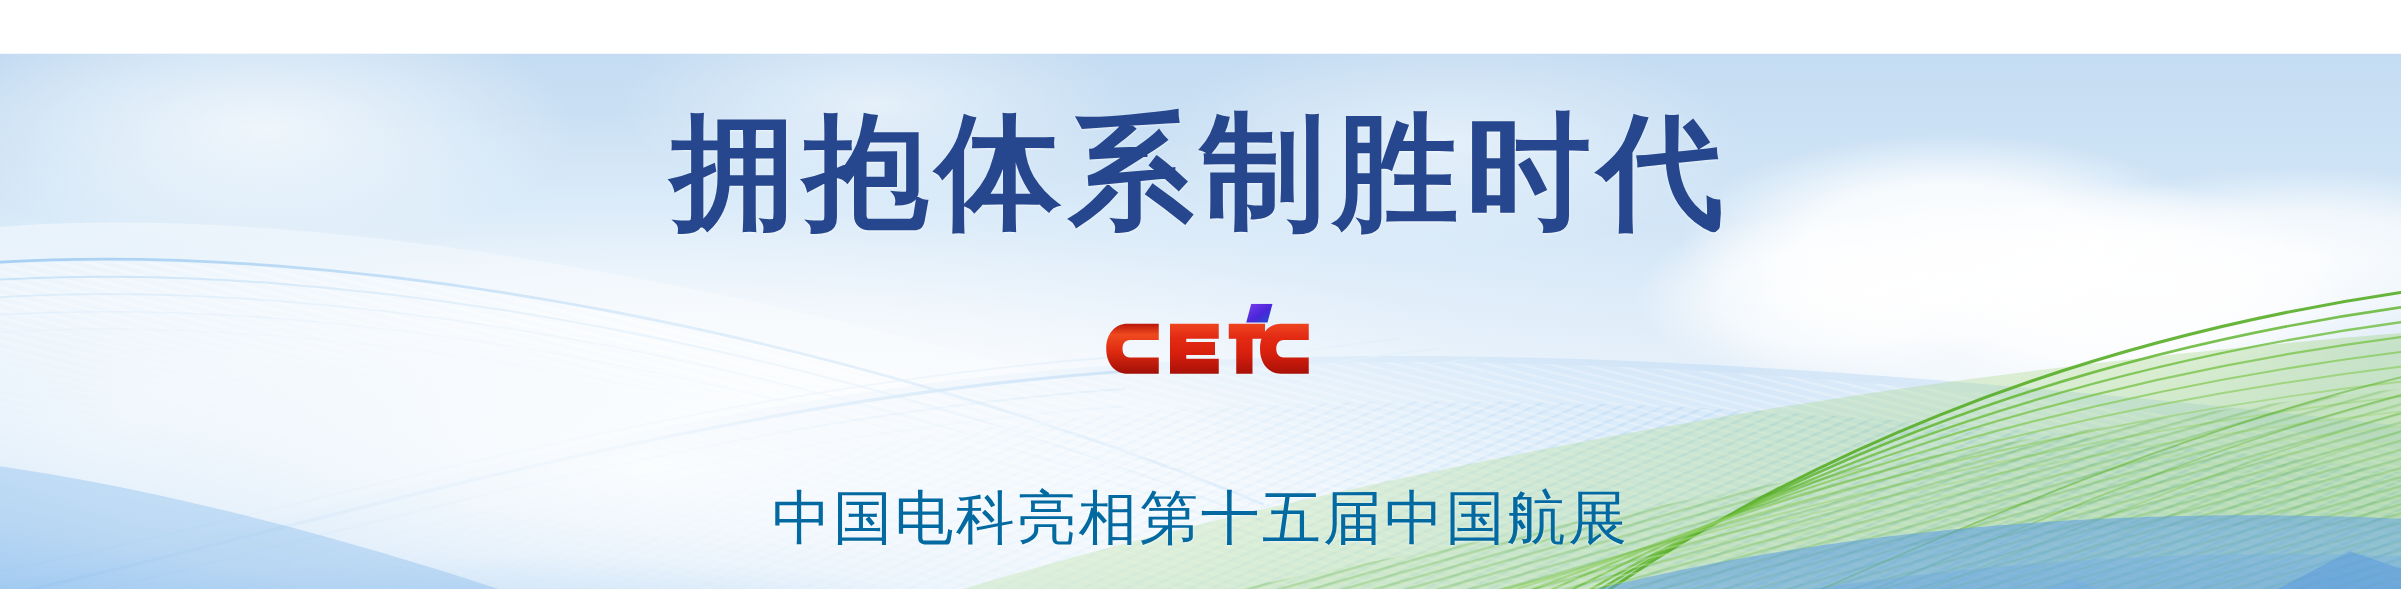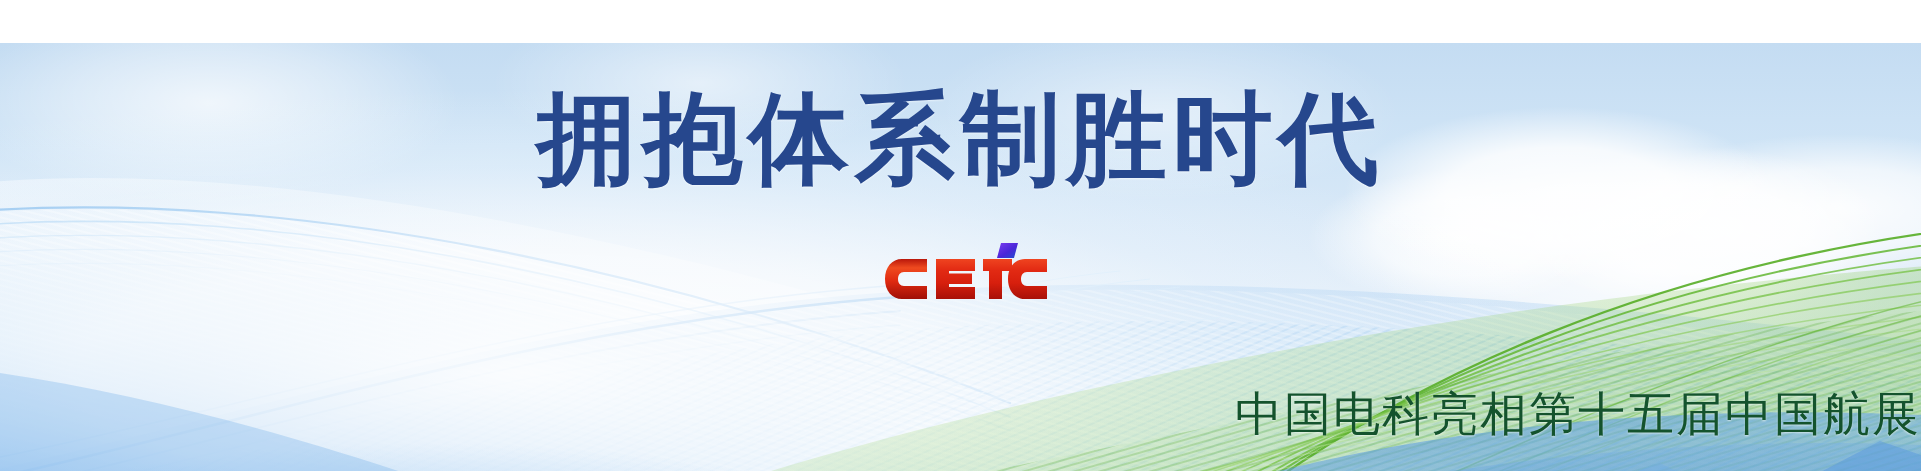--- a/index.html
+++ b/index.html
@@ -97,26 +97,26 @@
     line-height: 1.18;
     white-space: nowrap;
     text-shadow: 0 1px 2px rgba(255,255,255,0.55);
   }
 
   .subtitle {
     position: absolute;
     left: 0;
     right: 0;
     top: 340px;
-    text-align: right;
+    text-align: center;
     font-family: "Liberation Sans", "DejaVu Sans", sans-serif;
     font-size: 47px;
     font-weight: 400;
     letter-spacing: 2px;
-    color: #14532d;
+    color: #0369a1;
     white-space: nowrap;
     text-shadow: 0 1px 2px rgba(255,255,255,0.6);
   }
 
   
   .logo {
     position: absolute;
     left: 884px;
     top: 200px;
     width: 164px;

